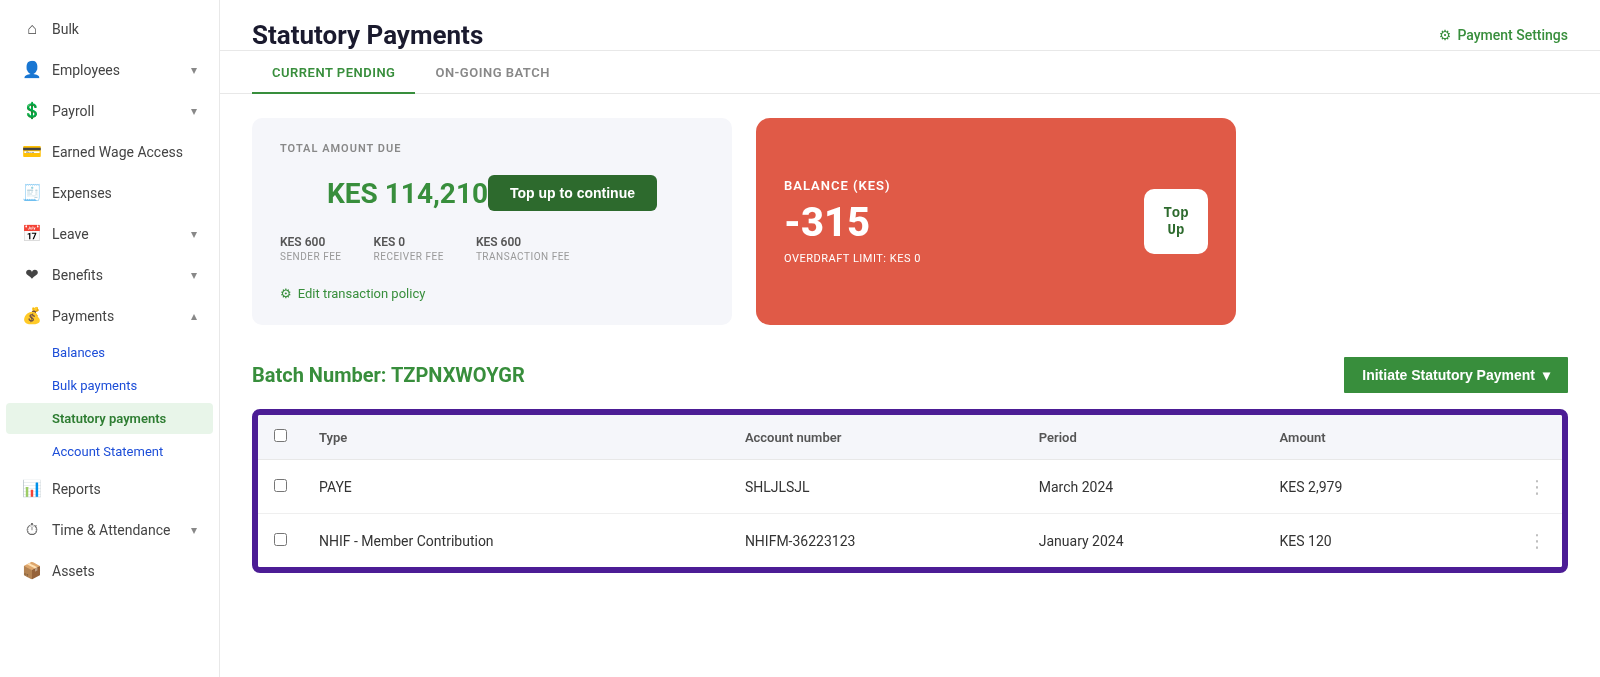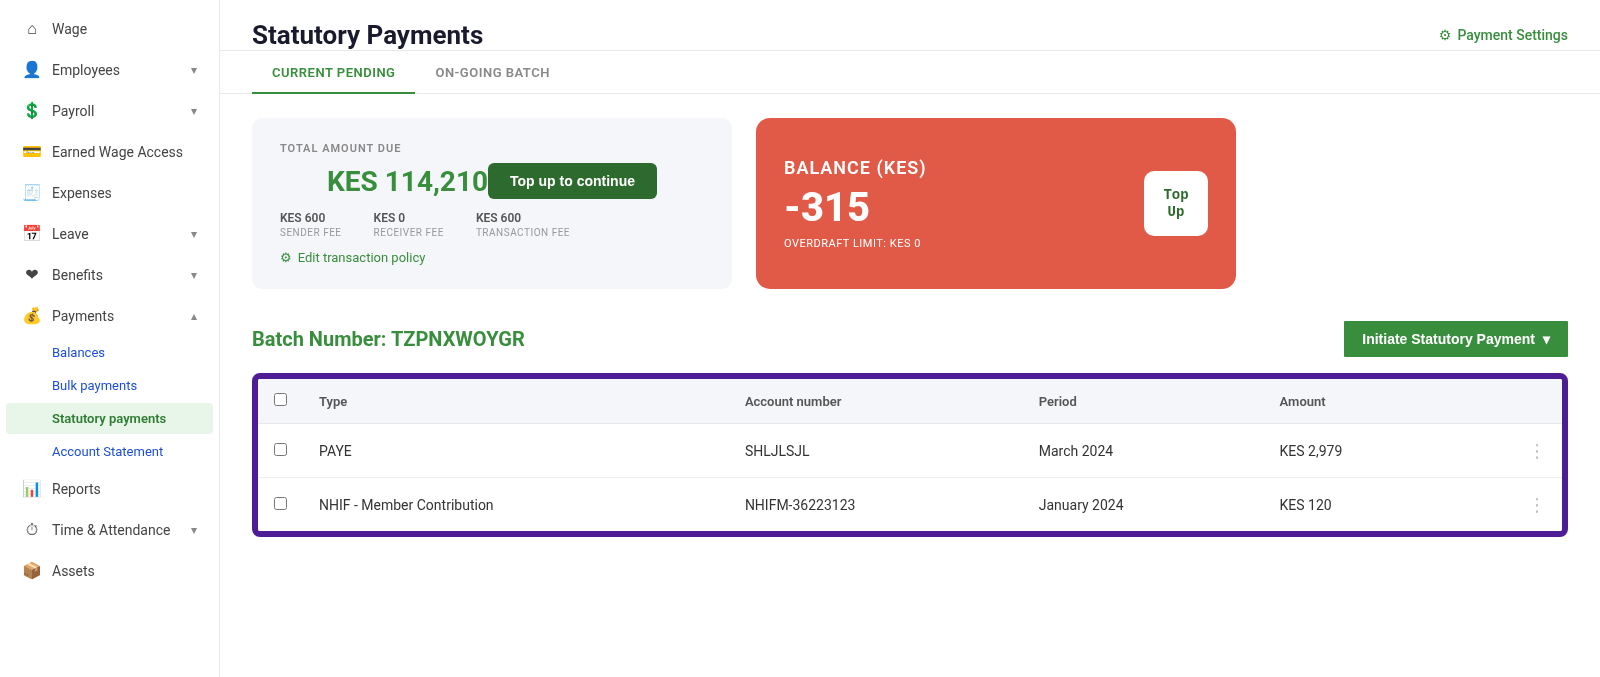--- a/index.html
+++ b/index.html
@@ -112,21 +112,21 @@
 
     
     .total-card {
       background: #f5f6fa;
       border-radius: 10px;
       padding: 24px 28px;
       flex: 1;
       max-width: 480px;
       display: flex;
       flex-direction: column;
-      gap: 8px;
+      gap: 20px;
     }
     .total-label {
       font-size: 11px;
       color: #888;
       letter-spacing: 1px;
       font-weight: 600;
       text-transform: uppercase;
     }
     .total-amount-row {
       display: flex;
@@ -176,21 +176,21 @@
       border-radius: 14px;
       padding: 24px 28px;
       flex: 1;
       max-width: 480px;
       display: flex;
       align-items: center;
       justify-content: space-between;
       color: #fff;
     }
     .balance-content { display: flex; flex-direction: column; gap: 6px; }
-    .balance-label { font-size: 18px; font-weight: 600; letter-spacing: 1px; text-transform: uppercase; }
+    .balance-label { font-size: 13px; font-weight: 600; letter-spacing: 1px; text-transform: uppercase; }
     .balance-amount { font-size: 40px; font-weight: 800; }
     .overdraft-label { font-size: 11px; letter-spacing: 0.5px; }
     .top-up-box {
       background: #fff;
       border-radius: 10px;
       padding: 16px 14px;
       text-align: center;
       cursor: pointer;
       min-width: 64px;
       font-family: Liberation Mono, monospace;
@@ -248,21 +248,21 @@
     tbody td { padding: 16px 16px; color: #333; }
     .checkbox-cell { width: 40px; text-align: center; }
     .more-icon { color: #bbb; font-size: 18px; cursor: pointer; text-align: right; }
   </style>
 </head>
 <body>
 
 <nav class="sidebar">
   <div class="sidebar-item">
     <span class="icon">⌂</span>
-    <span>Wage</span>
+    <span>Bulk</span>
   </div>
   <div class="sidebar-item">
     <span class="icon">👤</span>
     <span>Employees</span>
     <span class="chevron">▾</span>
   </div>
   <div class="sidebar-item">
     <span class="icon">💲</span>
     <span>Payroll</span>
     <span class="chevron">▾</span>

